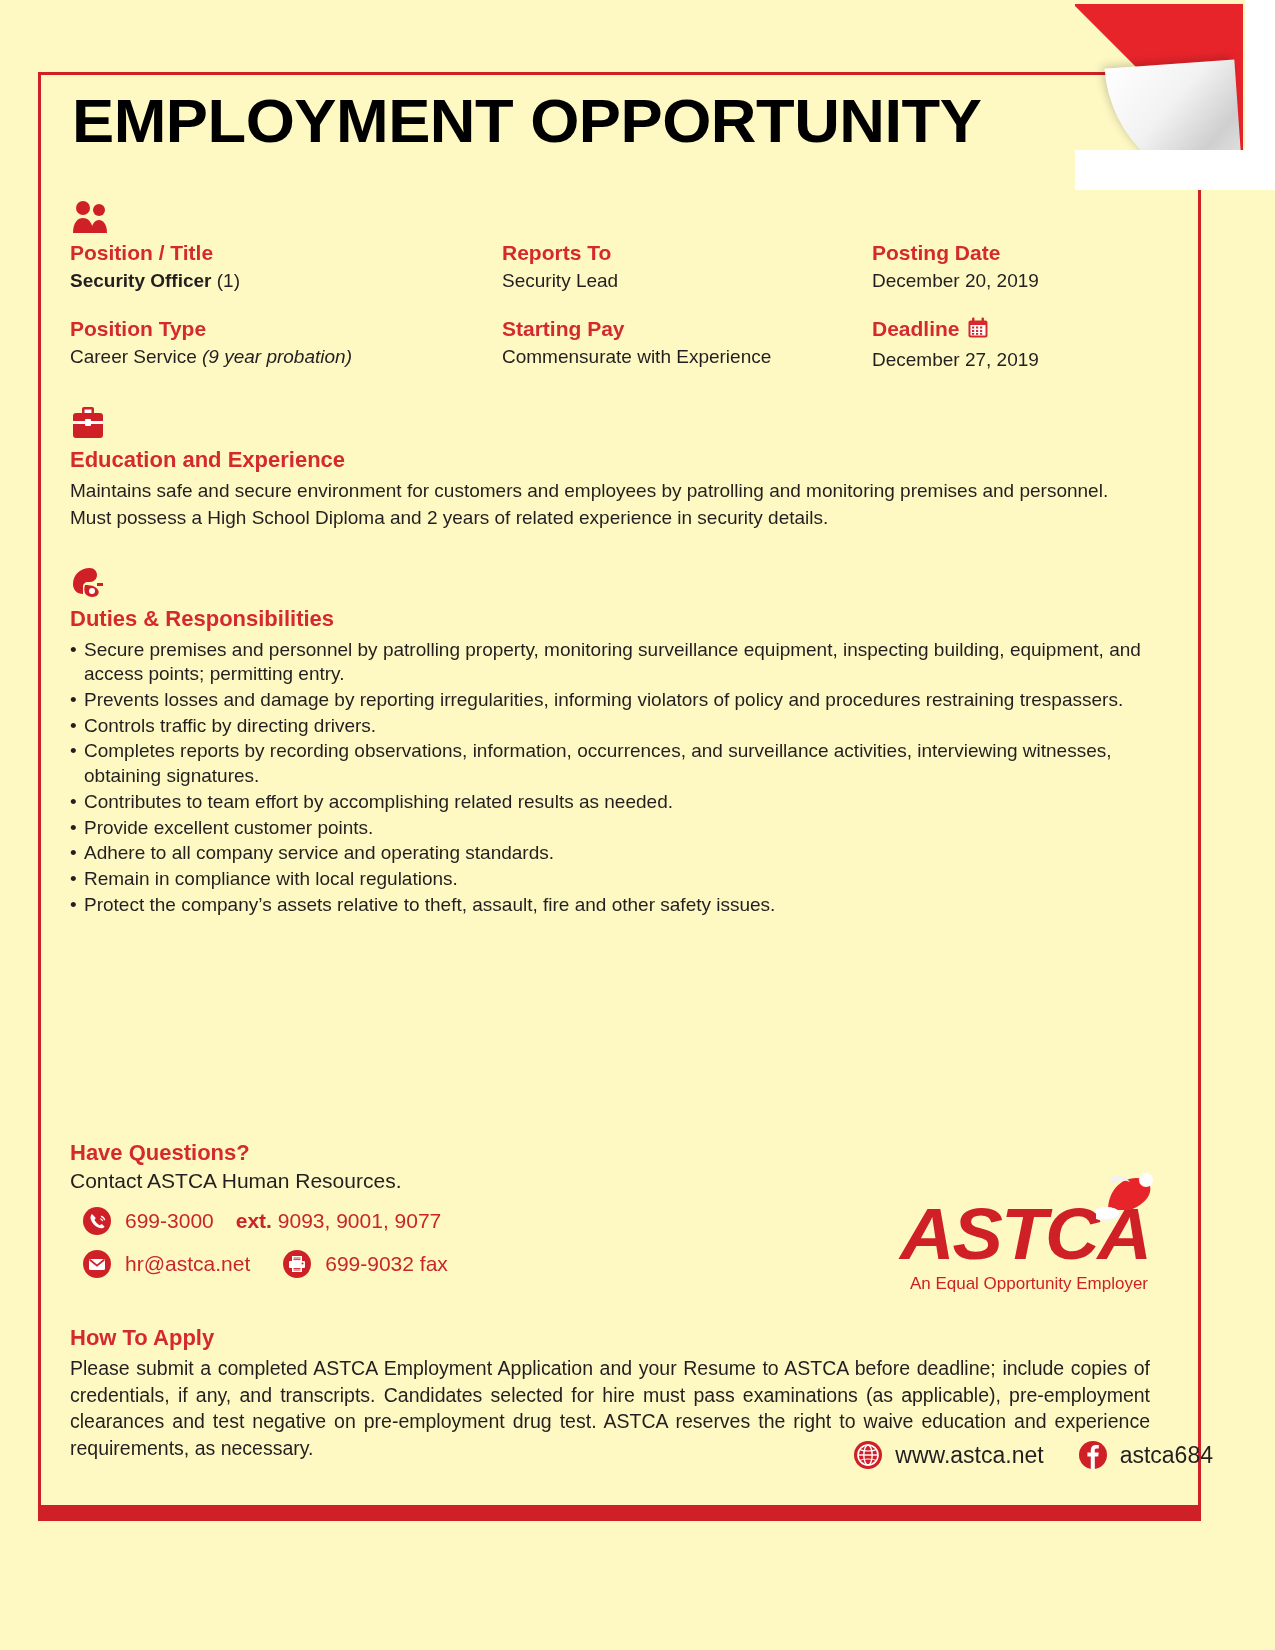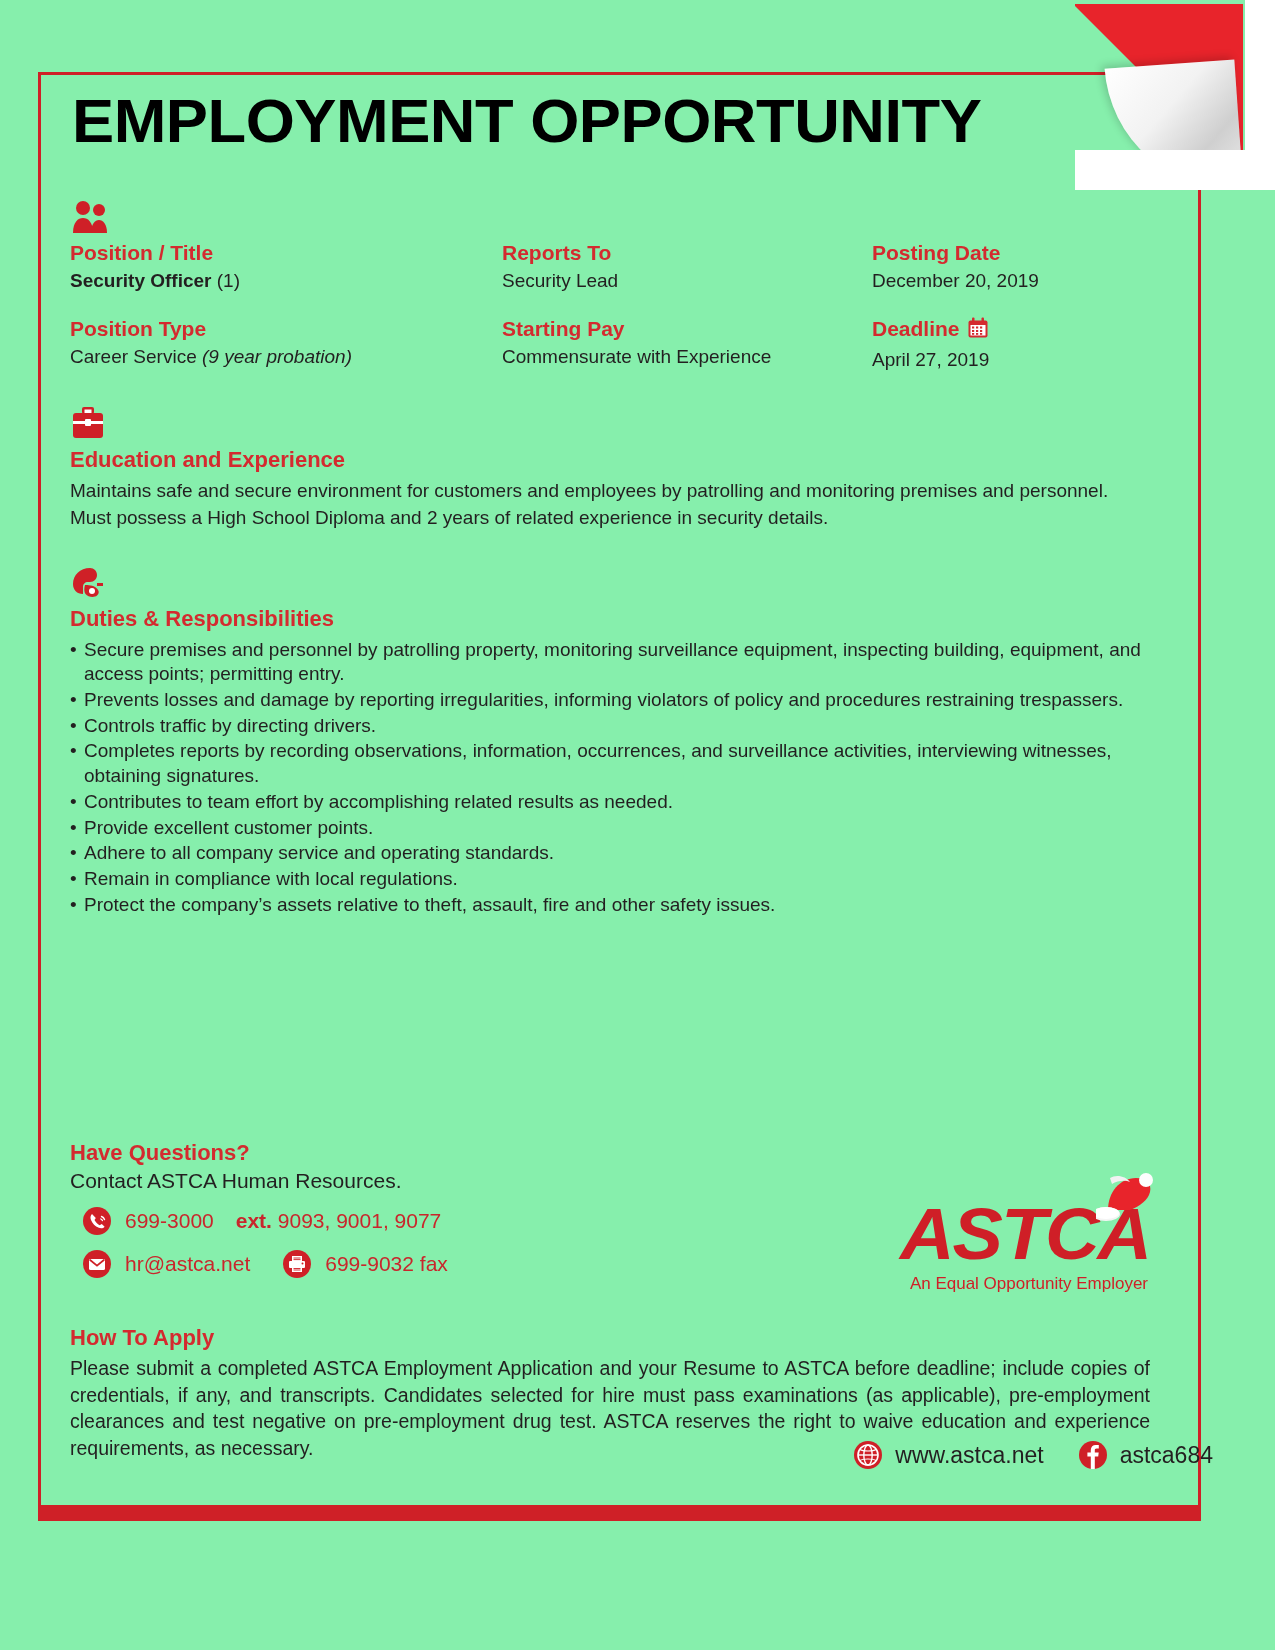--- a/index.html
+++ b/index.html
@@ -11,21 +11,21 @@
     width: 1275px;
     height: 1650px;
     font-family: "Liberation Sans", sans-serif;
     -webkit-font-smoothing: antialiased;
   }
 
   .page {
     position: relative;
     width: 1275px;
     height: 1650px;
-    background: #86efac;
+    background: #fef9c3;
     box-sizing: border-box;
     overflow: hidden;
   }
 
   
   .frame {
     position: absolute;
     left: 38px;
     top: 72px;
     width: 1163px;
@@ -344,21 +344,21 @@
                   <rect x="9" y="9.5" width="2.2" height="2"></rect>
                   <rect x="13" y="9.5" width="2.2" height="2"></rect>
                   <rect x="5" y="13" width="2.2" height="2"></rect>
                   <rect x="9" y="13" width="2.2" height="2"></rect>
                   <rect x="13" y="13" width="2.2" height="2"></rect>
                   <rect x="5" y="16" width="2.2" height="1.8"></rect>
                   <rect x="9" y="16" width="2.2" height="1.8"></rect>
                   <rect x="13" y="16" width="2.2" height="1.8"></rect>
                 </g>
               </svg></span></div>
-        <div class="info-value">April 27, 2019</div>
+        <div class="info-value">December 27, 2019</div>
       </div>
     </div>
 
     <div class="section">
       <svg class="sec-icon" width="36" height="32" viewBox="0 0 36 32">
         <rect x="12" y="0" width="12" height="7" rx="2" fill="#cf2027"></rect>
         <rect x="14.5" y="2.5" width="7" height="5" fill="#ffffff"></rect>
         <rect x="3" y="6" width="30" height="25" rx="3" fill="#cf2027"></rect>
         <rect x="3" y="14" width="30" height="3" fill="#ffffff"></rect>
         <rect x="15" y="12" width="6" height="7" rx="1" fill="#ffffff"></rect>

